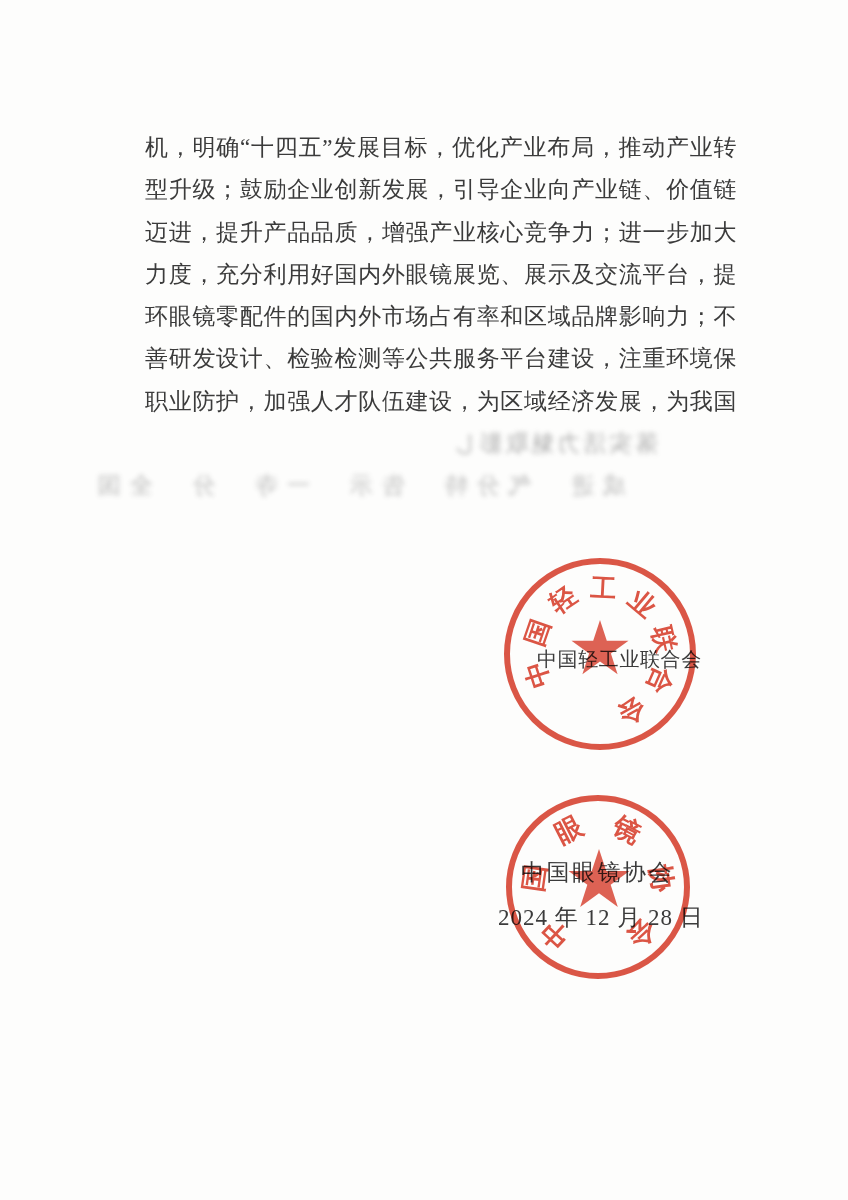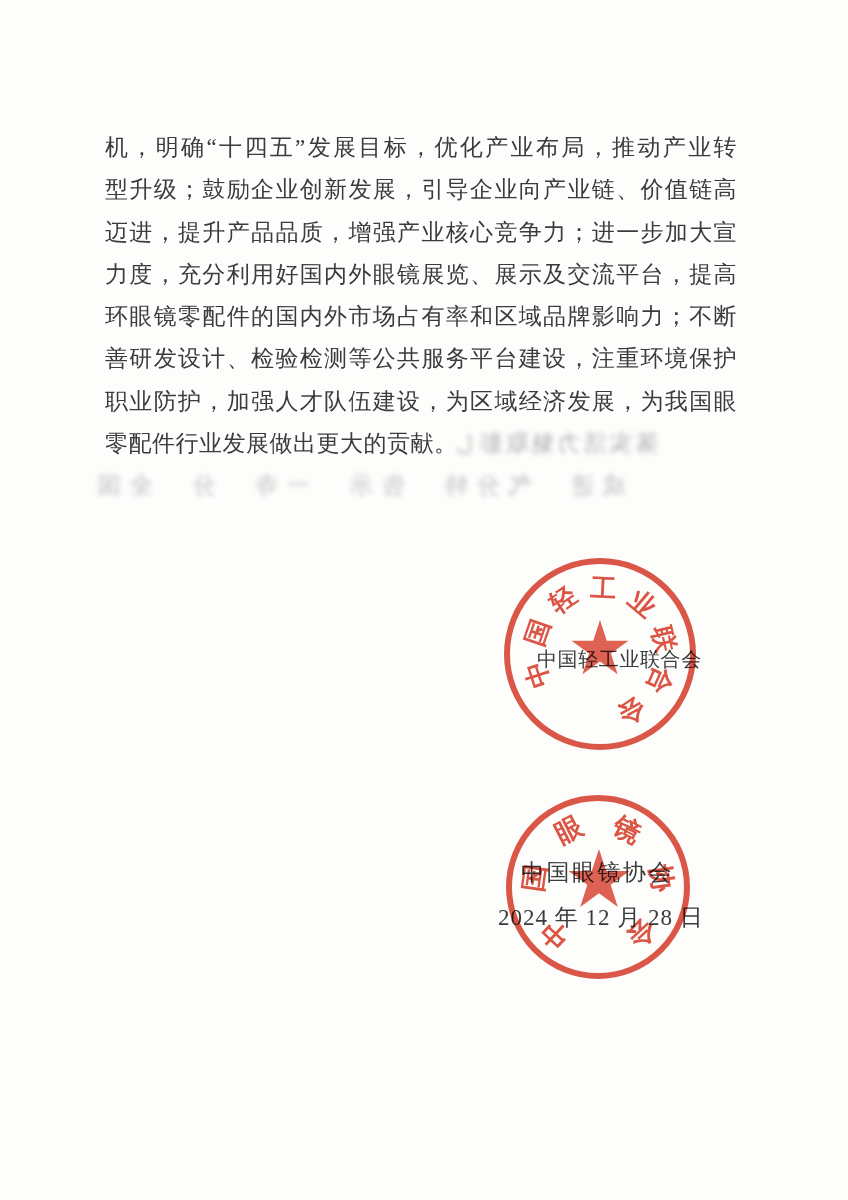--- a/index.html
+++ b/index.html
@@ -22,20 +22,21 @@
     line-height: 42.3px;
     color: var(--ink, #3b3b3b);
     letter-spacing: 0.5px;
   }
   .text-line {
     text-align: justify;
     text-align-last: justify;
     text-justify: inter-character;
     height: 42.3px;
     overflow: hidden;
+    margin-left: 40px;
   }
   .text-line.last {
     text-align: left;
     text-align-last: left;
   }
   
   .ghost {
     position: absolute;
     color: #6a6a6a;
     filter: blur(2.6px);
@@ -84,21 +85,20 @@
 <div class="page">
 
   <main class="body-text">
     <div class="text-line">机，明确“十四五”发展目标，优化产业布局，推动产业转</div>
     <div class="text-line">型升级；鼓励企业创新发展，引导企业向产业链、价值链高端</div>
     <div class="text-line">迈进，提升产品品质，增强产业核心竞争力；进一步加大宣传</div>
     <div class="text-line">力度，充分利用好国内外眼镜展览、展示及交流平台，提高玉</div>
     <div class="text-line">环眼镜零配件的国内外市场占有率和区域品牌影响力；不断完</div>
     <div class="text-line">善研发设计、检验检测等公共服务平台建设，注重环境保护和</div>
     <div class="text-line">职业防护，加强人才队伍建设，为区域经济发展，为我国眼镜</div>
-    <div class="text-line last">零配件行业发展做出更大的贡献。</div>
   </main>
 
   <div class="ghost g1">落实活力魅取影し</div>
   <div class="ghost g2">成进 气分特 告示 一寺 分 全国</div>
 
   <div class="sig sig1">中国轻工业联合会</div>
   <div class="sig sig2">中国眼镜协会</div>
   <div class="sig dateline">2024 年 12 月 28 日</div>
 
   <svg class="seal seal1" width="210" height="210" viewBox="0 0 210 210">

